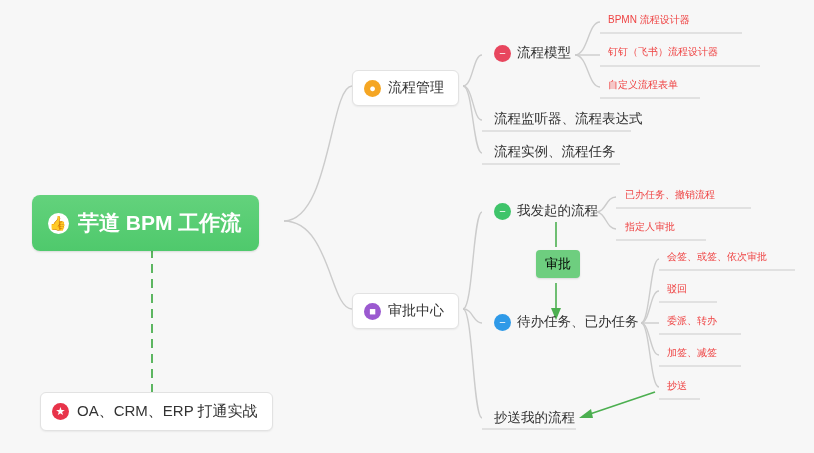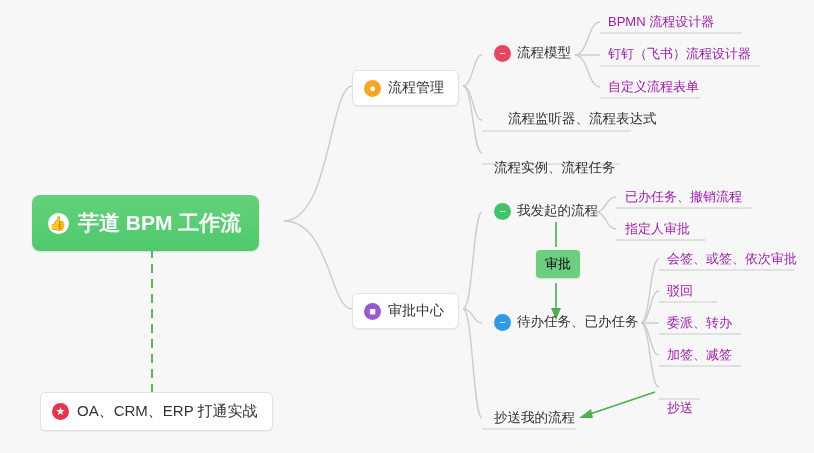--- a/index.html
+++ b/index.html
@@ -42,23 +42,23 @@
   }
 
   
   .lvl3{
     font-size:13.5px;
     padding:2px 4px 4px 4px;
     display:flex;align-items:center;gap:6px;
     color:#333;
   }
   .lvl4{
-    font-size:13px;
+    font-size:10px;
     padding:2px 4px 4px 4px;
-    color:#a21caf;
+    color:#ef4444;
   }
 
   .badge{
     width:17px;height:17px;border-radius:50%;
     display:inline-flex;align-items:center;justify-content:center;
     color:#fff;font-size:11px;line-height:1;flex:0 0 auto;
   }
   .badge.big{width:21px;height:21px;font-size:14px;}
 
   .approve-chip{
@@ -147,24 +147,24 @@
 
   <div class="node lvl2" style="left:352px;top:293px;">
     <span class="badge" style="background:#9b59d0;">■</span>
     <span>审批中心</span>
   </div>
 
   <div class="node lvl3" style="left:490px;top:42px;">
     <span class="badge" style="background:#e8465e;">−</span>
     <span>流程模型</span>
   </div>
-  <div class="node lvl3" style="left:504px;top:108px;">
+  <div class="node lvl3" style="left:490px;top:108px;">
     <span>流程监听器、流程表达式</span>
   </div>
-  <div class="node lvl3" style="left:490px;top:141px;margin-top:16px;">
+  <div class="node lvl3" style="left:490px;top:141px;">
     <span>流程实例、流程任务</span>
   </div>
 
   <div class="node lvl4" style="left:604px;top:11px;">BPMN 流程设计器</div>
   <div class="node lvl4" style="left:604px;top:43px;text-align:right;">钉钉（飞书）流程设计器</div>
   <div class="node lvl4" style="left:604px;top:76px;">自定义流程表单</div>
 
   <div class="node lvl3" style="left:490px;top:200px;">
     <span class="badge" style="background:#3fc46a;">−</span>
     <span>我发起的流程</span>
@@ -177,21 +177,21 @@
     <span>抄送我的流程</span>
   </div>
 
   <div class="node lvl4" style="left:621px;top:186px;">已办任务、撤销流程</div>
   <div class="node lvl4" style="left:621px;top:218px;">指定人审批</div>
 
   <div class="node lvl4" style="left:663px;top:248px;">会签、或签、依次审批</div>
   <div class="node lvl4" style="left:663px;top:280px;">驳回</div>
   <div class="node lvl4" style="left:663px;top:312px;">委派、转办</div>
   <div class="node lvl4" style="left:663px;top:344px;">加签、减签</div>
-  <div class="node lvl4" style="left:663px;top:397px;text-align:right;">抄送</div>
+  <div class="node lvl4" style="left:663px;top:377px;text-align:right;">抄送</div>
 
   <div class="node approve-chip" style="left:536px;top:250px;">审批</div>
 
   <div class="node bottom-note" style="left:40px;top:392px;">
     <span class="badge" style="background:#e8334a;">★</span>
     <span>OA、CRM、ERP 打通实战</span>
   </div>
 
 </div>
 

